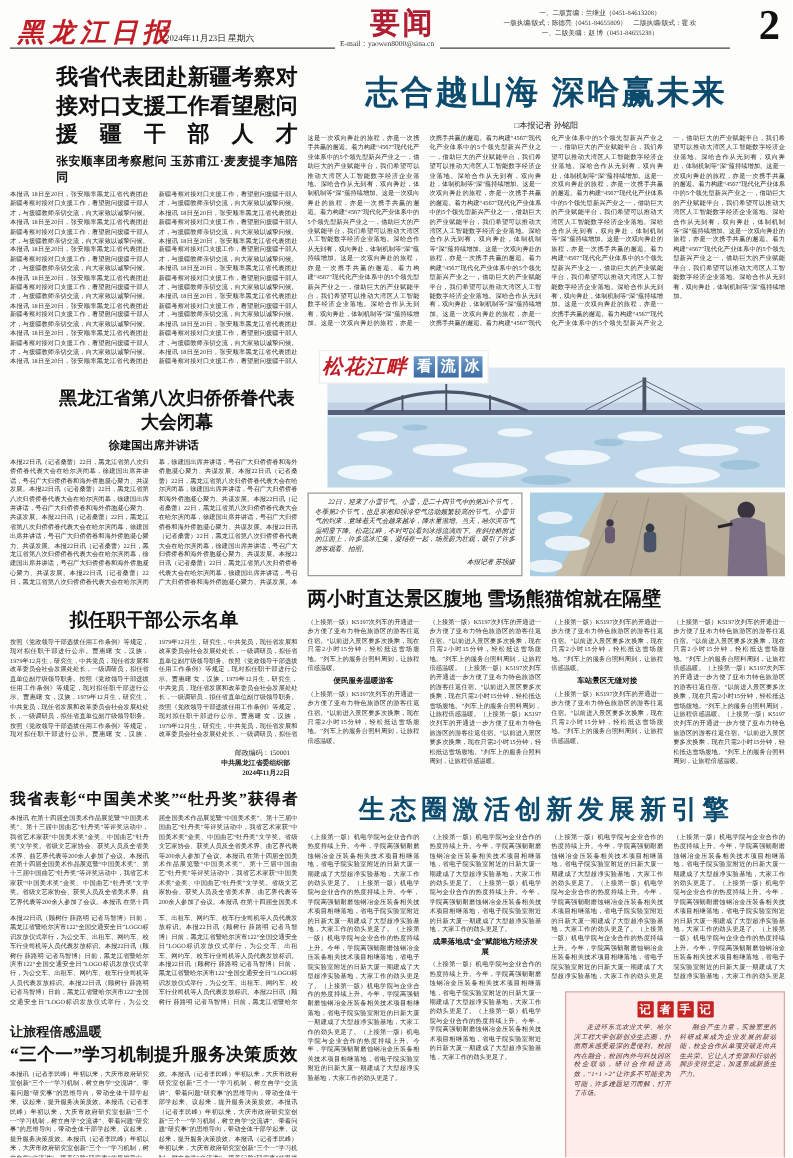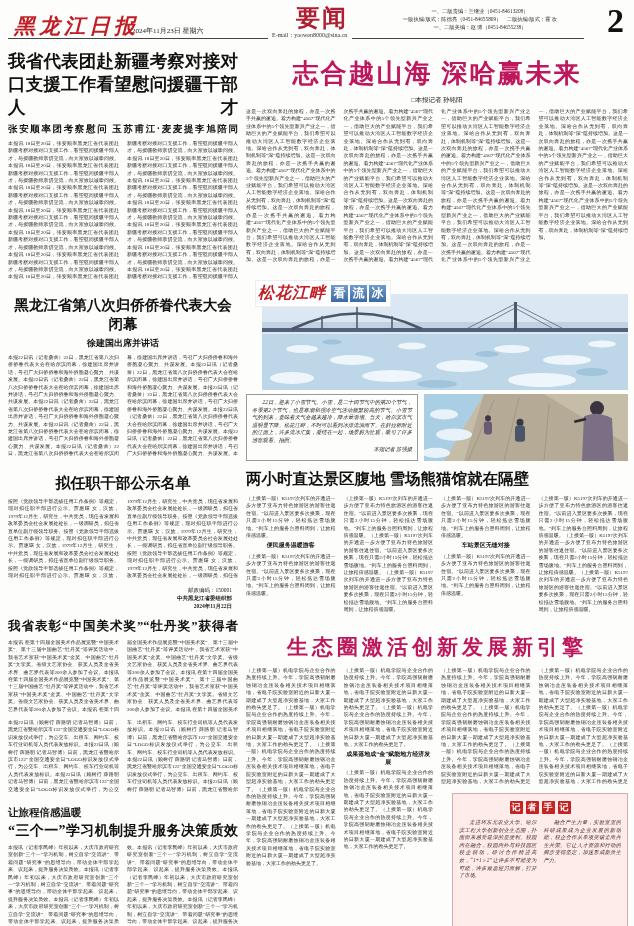--- a/index.html
+++ b/index.html
@@ -25,22 +25,22 @@
   .rule-r { position:absolute; left:352px; top:38px; width:232px; border-bottom:1px solid #444; }
 
   
   .left-col  { position:absolute; left:8px;  top:50px; width:230px; }
   .right-col { position:absolute; left:246px; top:50px; width:382px; }
 
   .body-txt { font-size:5px; line-height:7.4px; text-align:justify; color:#2a2a2a; overflow:hidden; }
   .cols2 { column-count:2; column-gap:8px; }
   .cols4 { column-count:4; column-gap:8px; }
 
-  .h-serif { font-family:"Liberation Serif",serif; font-weight:900; color:#111; }
-  .h-sans  { font-family:"Liberation Sans",sans-serif; font-weight:900; color:#be185d; }
+  .h-serif { font-family:"Liberation Serif",serif; font-weight:900; color:#111;margin-left:37px; }
+  .h-sans  { font-family:"Liberation Sans",sans-serif; font-weight:900; color:#0c4a6e; }
 
   .a1-head { font-size:17.5px; line-height:23px; text-align:justify; text-align-last:justify; }
   .a1-sub  { font-size:9.5px; margin-top:4px; text-align:justify; text-align-last:justify; font-weight:700; }
   .a2-head { font-size:14.5px; text-align:center; margin-top:10px; }
   .a2-sub  { font-size:9px; font-weight:700; text-align:center; margin:3px 0 4px; }
   .a3-head { font-size:15px; text-align:center; margin:10px 0 5px; }
   .signoff { font-size:5.5px; line-height:8px; text-align:right; padding-right:6px; }
   .a4-head { font-size:12.5px; text-align:justify; text-align-last:justify; margin:8px 0 4px; }
   .a5-head { font-size:12px; text-align:justify; text-align-last:justify; margin:9px 0 4px; }
   .kicker  { font-size:10.5px; font-weight:900; margin-top:9px; font-family:"Liberation Sans",sans-serif; }

